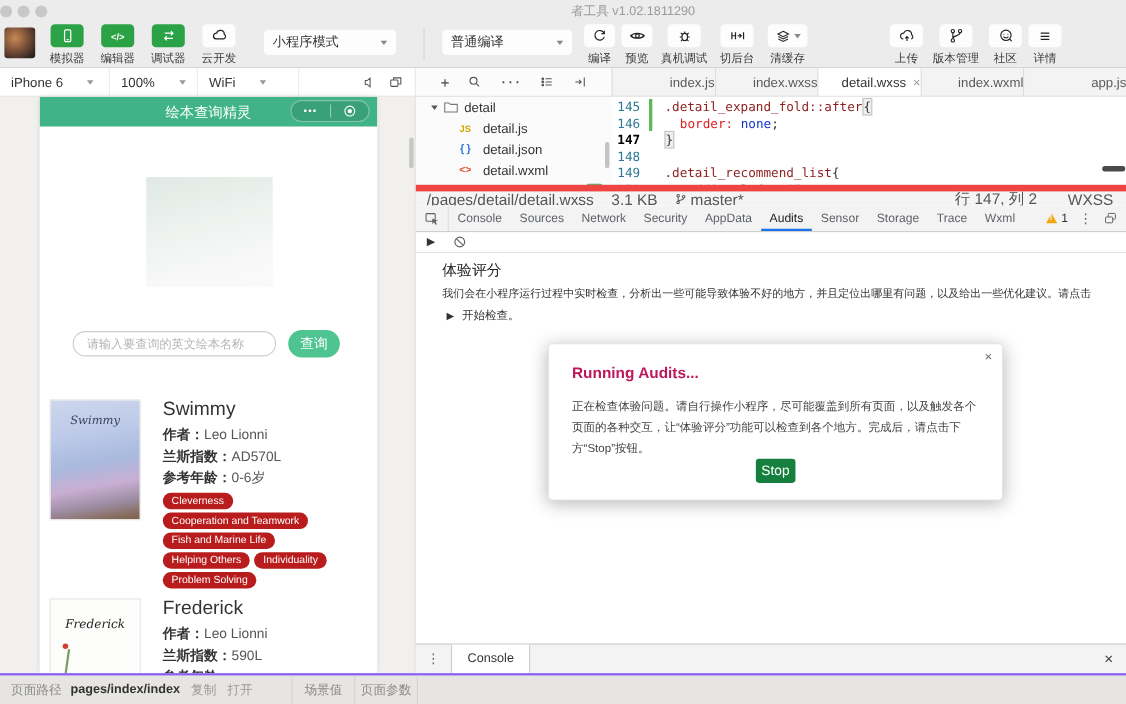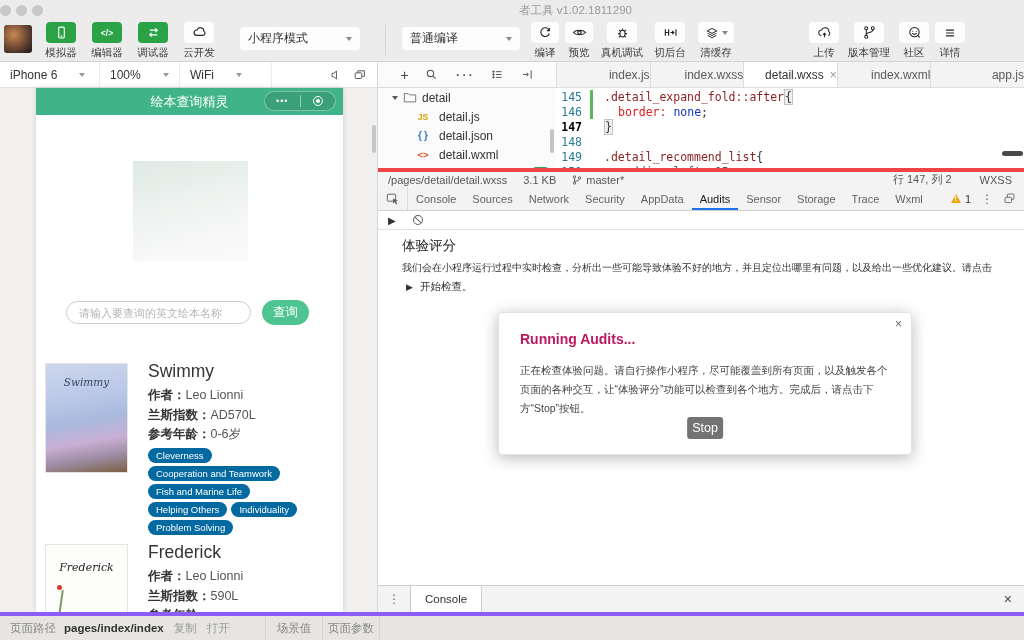--- a/index.html
+++ b/index.html
@@ -49,21 +49,21 @@
   .cover2 .covertext{margin-top:16px;text-align:center;font-family:"DejaVu Serif",serif;font-style:italic;font-size:11px;color:#222}
   .flower{position:absolute;left:11px;top:40px;width:5px;height:5px;border-radius:50%;background:#d23c2e}
   .stem{position:absolute;left:13px;top:45px;width:1.5px;height:40px;background:#7f9a62;transform:rotate(8deg)}
   .binfo{position:absolute;left:112px;width:190px}
   .binfo1{top:273px}.binfo2{top:454px}
   .btitle{font-size:17.5px;color:#333;margin-bottom:4px}
   .bline{font-size:12.5px;line-height:19.5px;color:#555;white-space:nowrap}
   .bline b{color:#333;font-weight:bold}
   .tags{position:absolute;left:112px;top:360px;display:flex;flex-direction:column;align-items:flex-start;gap:3px}
   .tagrow{display:flex;gap:4px}
-  .tag{background:#0369a1;color:#fff;font-size:9.5px;padding:2px 8px;border-radius:8px;white-space:nowrap}
+  .tag{background:#b91c1c;color:#fff;font-size:9.5px;padding:2px 8px;border-radius:8px;white-space:nowrap}
   .simscroll{position:absolute;left:372px;top:63px;width:4px;height:28px;background:#c6c6c4;border-radius:2px}
   
   .rp{position:absolute;left:378px;top:62px;width:646px;height:550px;background:#fff}
   .strip{position:absolute;left:0;top:0;width:100%;height:26px;background:#f3f3f3;border-bottom:1px solid #ddd;display:flex}
   .exptools{width:178px;display:flex;align-items:center;justify-content:space-around;padding:0 14px;color:#555;background:#fbfbfb}
   .etabs{flex:1;display:flex}
   .etab{flex:1;display:flex;align-items:center;justify-content:flex-end;font-size:12px;color:#5a5a5a;border-left:1px solid #ddd;gap:6px}
   .etab.active{background:#fff;color:#333}
   .etab .x{color:#999;font-size:12px}
   .explorer{position:absolute;left:0;top:26px;width:178px;height:100px;background:#fbfbfb;font-size:12px}
@@ -81,21 +81,21 @@
   .cl{height:15px;line-height:15px;display:flex;white-space:pre}
   .ln{width:34px;text-align:right;padding-right:8px;color:#2b7a94;flex:none}
   .ln.cur{color:#000;font-weight:bold}
   .ct{padding-left:14px;color:#333}
   .sel{color:#8b1f1f}
   .prop{color:#df2020}
   .val{color:#1536c9}
   .bmatch{border:1px solid #c2c2c2;background:#efefef}
   .chgbar{position:absolute;left:212px;top:28px;width:3px;height:29px;background:#5bb95b}
   .hscroll{position:absolute;right:1px;top:89px;width:21px;height:5px;background:#4a4a4a;border-radius:2.5px}
-  .statusbar{position:absolute;left:0;top:106px;width:100%;height:19px;background:#f4f4f4;border-top:4px solid #ef4444;display:flex;align-items:center;font-size:11px;color:#555}
+  .statusbar{position:absolute;left:0;top:106px;width:100%;height:19px;background:#f4f4f4;border-top:6px solid #ef4444;display:flex;align-items:center;font-size:14px;color:#555}
   .statusbar .lft{display:flex;align-items:center;gap:16px;padding-left:10px}
   .statusbar .rgt{margin-left:auto;display:flex;align-items:center;gap:28px;padding-right:12px}
   .branch{display:flex;align-items:center;gap:4px}
   
   .dbg{position:absolute;left:0;top:125px;width:100%;height:425px;background:#fff}
   .dbgtabs{position:absolute;left:0;top:0;width:100%;height:24px;background:#f3f3f3;border-bottom:1px solid #cfcfcf;display:flex;align-items:center;font-size:11px;color:#5f6368}
   .inspectbox{width:30px;height:100%;display:flex;align-items:center;justify-content:center;border-right:1px solid #ddd;color:#5f6368}
   .dtab{padding:0 8px;height:100%;display:flex;align-items:center}
   .dtab.active{color:#202124;box-shadow:inset 0 -2px 0 #1a73e8}
   .dbgright{margin-left:auto;display:flex;align-items:center;gap:10px;padding-right:8px}
@@ -108,28 +108,28 @@
   .audits{position:absolute;left:0;top:43px;width:100%;padding:7px 24px 0 24px}
   .audtitle{font-size:13.5px;color:#222;margin-bottom:5px}
   .auddesc{font-size:10px;color:#333;line-height:1.5}
   .audstart{margin-top:5px;font-size:10.5px;color:#333;display:flex;align-items:center;gap:7px;padding-left:4px}
   .audstart .playico{font-size:9px}
   
   .dialog{position:absolute;left:120px;top:125px;width:414px;height:143px;background:#fff;border:1px solid #e3e3e3;border-radius:4px;box-shadow:0 3px 16px rgba(0,0,0,.28)}
   .dlgclose{position:absolute;right:9px;top:4px;font-size:12px;color:#666}
   .dlgtitle{position:absolute;left:21px;top:18px;font-size:14px;font-weight:bold;color:#be185d}
   .dlgbody{position:absolute;left:21px;top:48px;right:18px;font-size:10.5px;color:#444;line-height:1.8}
-  .stopbtn{position:absolute;left:50%;transform:translateX(-50%);bottom:15px;background:#737373;color:#fff;font-size:12.5px;border-radius:3px;padding:4px 5px}
+  .stopbtn{position:absolute;left:50%;transform:translateX(-50%);bottom:15px;background:#15803d;color:#fff;font-size:12.5px;border-radius:3px;padding:4px 5px}
   
   .drawer{position:absolute;left:0;top:398px;width:100%;height:27px;background:#f3f3f3;border-top:1px solid #ccc;display:flex;align-items:center}
   .drawer .kebab{padding:0 10px}
   .drawertab{height:100%;background:#fff;border-left:1px solid #ccc;border-right:1px solid #ccc;display:flex;align-items:center;padding:0 14px;font-size:11.5px;color:#333}
   .drawerclose{margin-left:auto;padding-right:12px;color:#444;font-size:14px}
   
-  .bottombar{position:absolute;left:0;top:612px;width:1024px;height:28px;background:#e7e5e2;border-top:4px solid #8b5cf6;display:flex;align-items:center;font-size:11.5px}
+  .bottombar{position:absolute;left:0;top:612px;width:1024px;height:28px;background:#e7e5e2;border-top:2px solid #8b5cf6;display:flex;align-items:center;font-size:11.5px}
   .bb-label{color:#8a8a85;padding-left:10px}
   .bb-path{font-weight:bold;color:#333;margin-left:8px}
   .bb-link{color:#9a9a95;margin-left:10px}
   .bb-cell{height:100%;display:flex;align-items:center;justify-content:center;color:#8a8a85;border-left:1px solid #d6d4cf;width:57px;flex:none}
   .bb-first{width:265px;flex:none;display:flex;align-items:center;height:100%}
 </style>
 </head>
 <body>
 
 <div class="titlebar">

